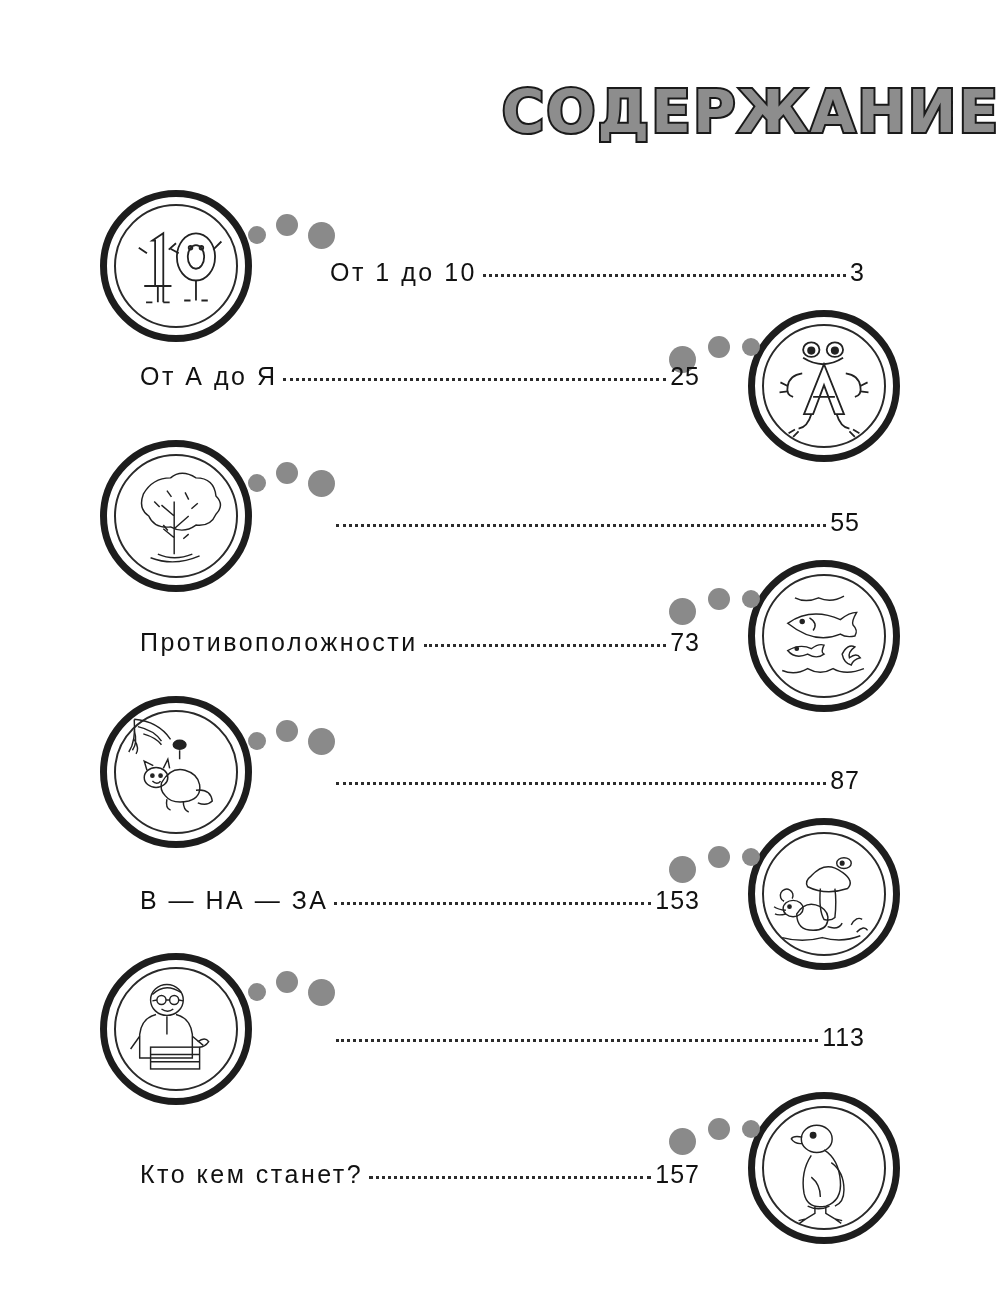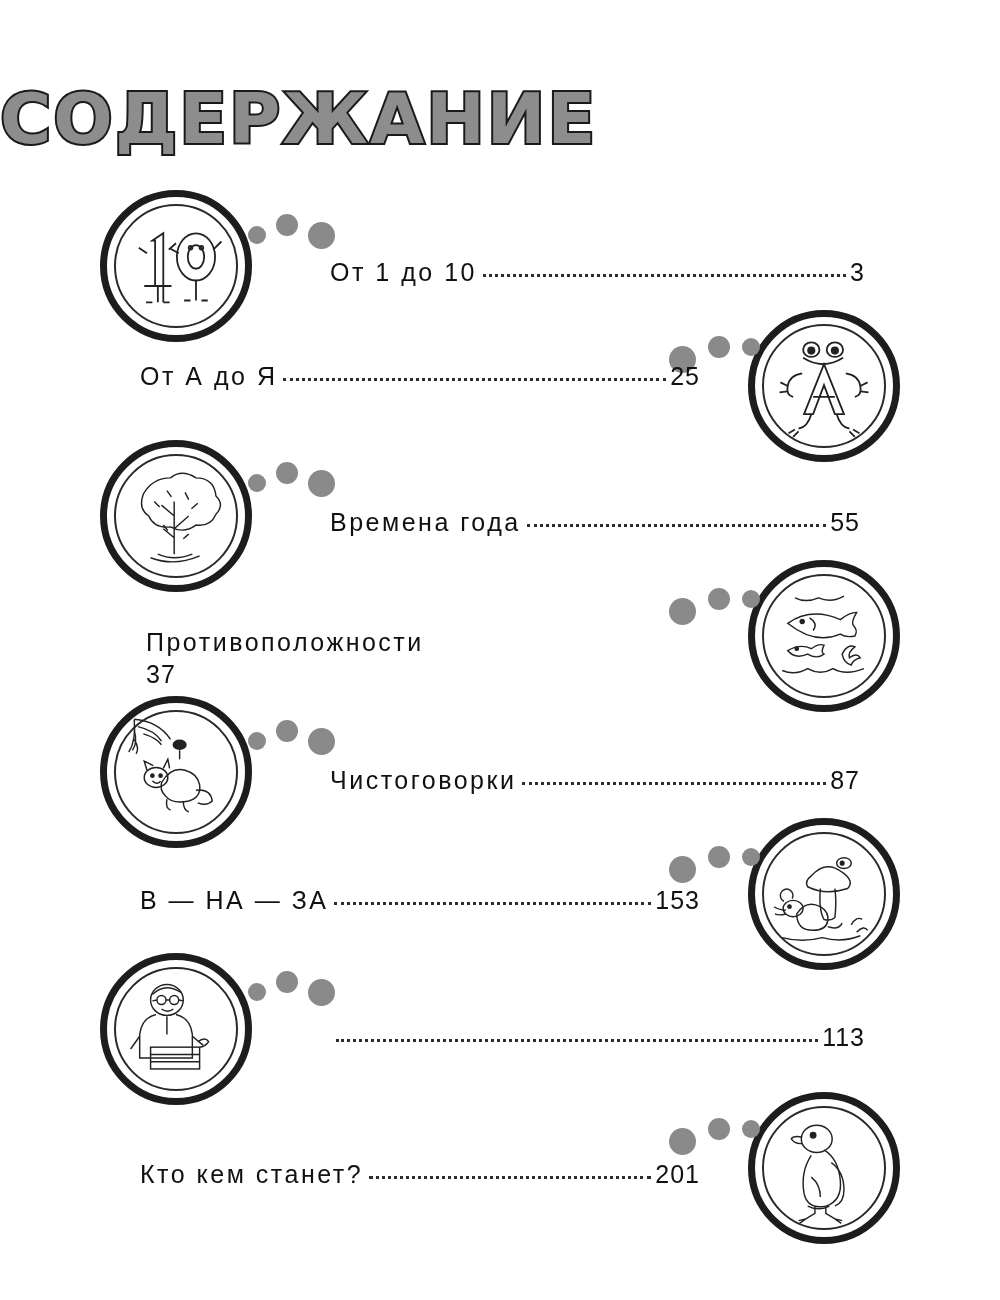--- a/index.html
+++ b/index.html
@@ -15,24 +15,24 @@
     color: #1a1a1a;
     overflow: hidden;
   }
 
   
   .title {
     position: absolute;
     top: 78px;
     left: 0;
     width: 1000px;
-    text-align: left;
+    text-align: right;
     font-family: "DejaVu Sans", sans-serif;
     font-weight: bold;
-    font-size: 70px;
+    font-size: 58px;
     letter-spacing: 2px;
     color: #8d8d8d;
     -webkit-text-stroke: 4px #1a1a1a;
     paint-order: stroke fill;
     white-space: nowrap;
   }
 
   
   .row {
     position: absolute;
@@ -201,21 +201,20 @@
         <path d="M52 60 l6 6 M66 48 l5 7 M86 50 l4 8 M100 62 l-7 6 M62 86 l5 6 M90 96 l-6 5"></path>
       </g>
     </svg>
   </div>
   <div class="dots right" style="left:248px; top:14px;">
     <i class="d1"></i>
       <i class="d2"></i>
       <i class="d3"></i>
   </div>
   <div class="entry" style="left:330px; top:78px; width:530px;">
-    <span class="label">Времена  года</span>
     <span class="leader"></span>
     <span class="page">55</span>
   </div>
 </div>
 
 <div class="row" style="top:560px;">
   <div class="badge" style="left:748px; top:0px;">
     <div class="inner-ring"></div>
     <svg viewBox="0 0 152 152">
       <g fill="none" stroke="#222" stroke-width="1.6">
@@ -228,24 +227,24 @@
         <path d="M30 114 q14 6 28 -2 q14 8 28 0 q14 8 34 0"></path>
         <path d="M44 34 q12 6 26 0 q14 6 28 -2"></path>
       </g>
     </svg>
   </div>
   <div class="dots left" style="left:640px; top:14px;">
     <i class="d1"></i>
       <i class="d2"></i>
       <i class="d3"></i>
   </div>
-  <div class="entry" style="left:140px; top:68px; width:560px;flex-direction:column;">
+  <div class="entry" style="left:140px; top:68px; width:560px;">
     <span class="label">Противоположности</span>
     <span class="leader"></span>
-    <span class="page">37</span>
+    <span class="page">73</span>
   </div>
 </div>
 
 <div class="row" style="top:688px;">
   <div class="badge" style="left:100px; top:8px;">
     <div class="inner-ring"></div>
     <svg viewBox="0 0 152 152">
       <g fill="none" stroke="#222" stroke-width="1.6">
         <path d="M30 18 q26 2 40 22 M30 18 q2 24 -6 36"></path>
         <path d="M34 26 q18 4 26 16 M40 34 q14 4 20 12 M30 30 q4 14 -2 22 M30 40 q6 10 2 16"></path>
@@ -261,21 +260,20 @@
         <path d="M66 106 q-2 10 4 12 M84 108 q0 10 6 12"></path>
       </g>
     </svg>
   </div>
   <div class="dots right" style="left:248px; top:14px;">
     <i class="d1"></i>
       <i class="d2"></i>
       <i class="d3"></i>
   </div>
   <div class="entry" style="left:330px; top:78px; width:530px;">
-    <span class="label">Чистоговорки</span>
     <span class="leader"></span>
     <span class="page">87</span>
   </div>
 </div>
 
 <div class="row" style="top:818px;">
   <div class="badge" style="left:748px; top:0px;">
     <div class="inner-ring"></div>
     <svg viewBox="0 0 152 152">
       <g fill="none" stroke="#222" stroke-width="1.6">
@@ -355,15 +353,15 @@
     </svg>
   </div>
   <div class="dots left" style="left:640px; top:12px;">
     <i class="d1"></i>
       <i class="d2"></i>
       <i class="d3"></i>
   </div>
   <div class="entry" style="left:140px; top:68px; width:560px;">
     <span class="label">Кто  кем  станет?</span>
     <span class="leader"></span>
-    <span class="page">201</span>
+    <span class="page">157</span>
   </div>
 </div>
 
 </body></html>

